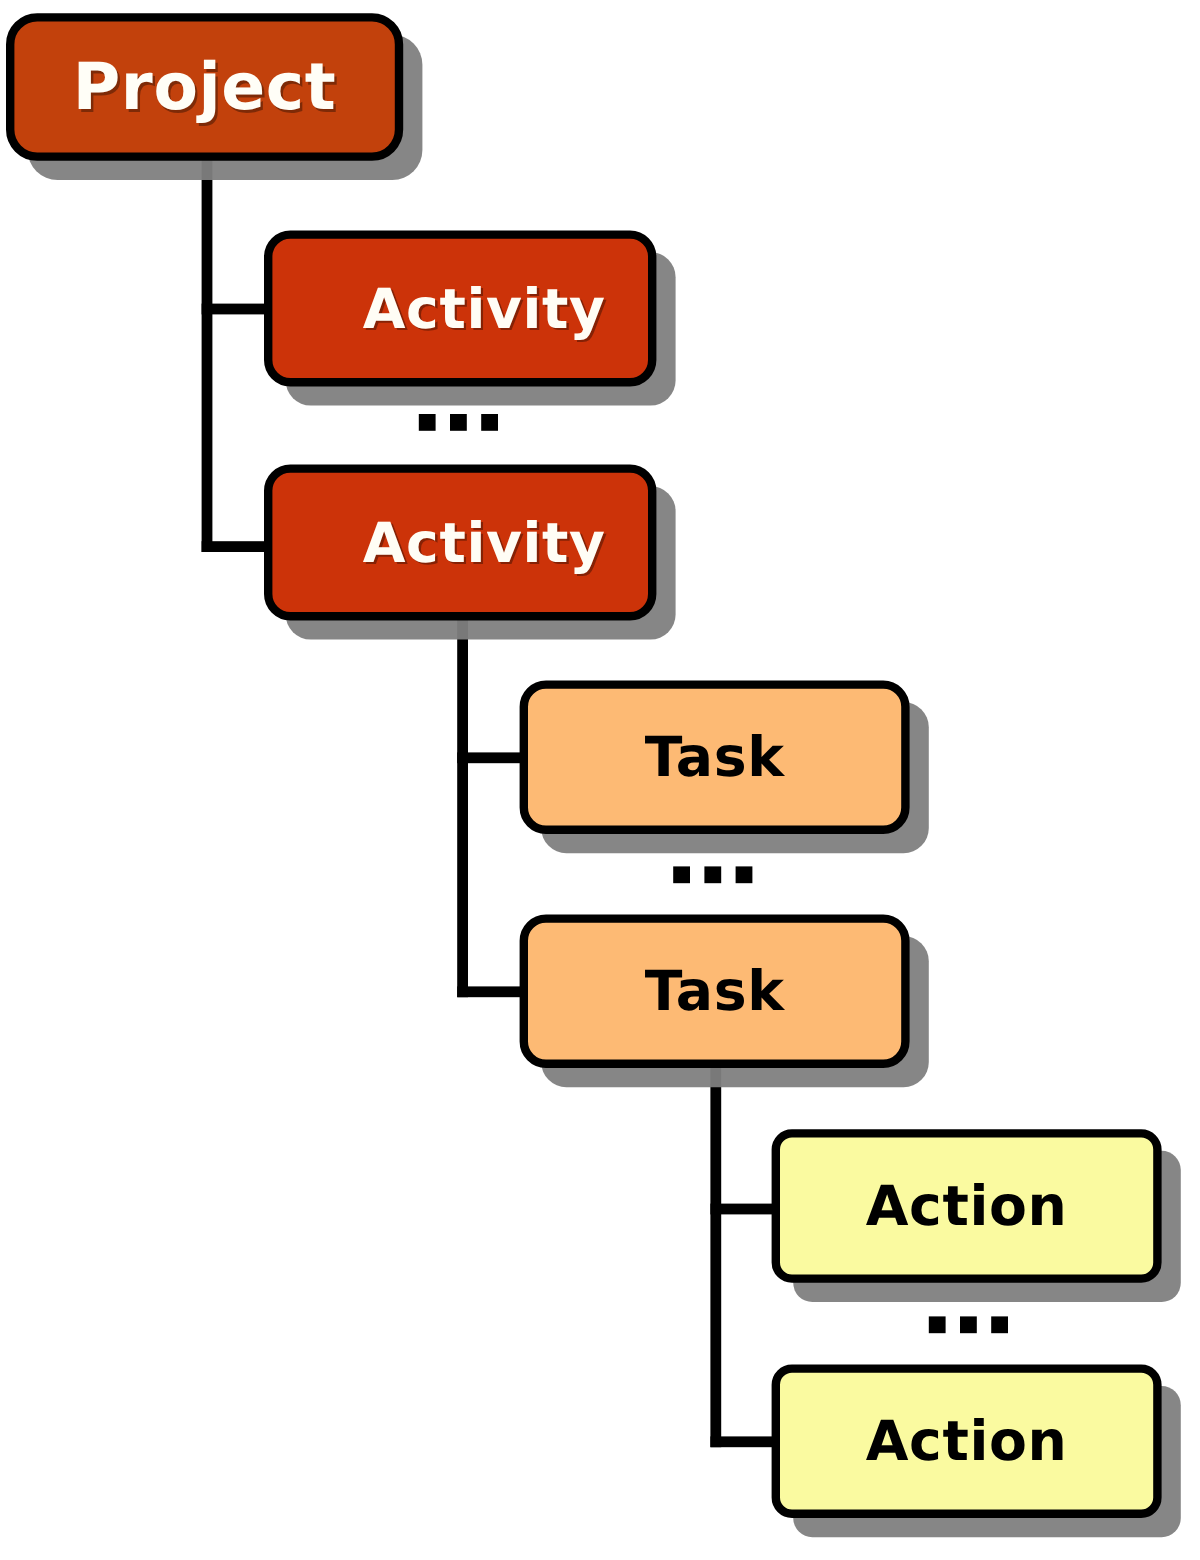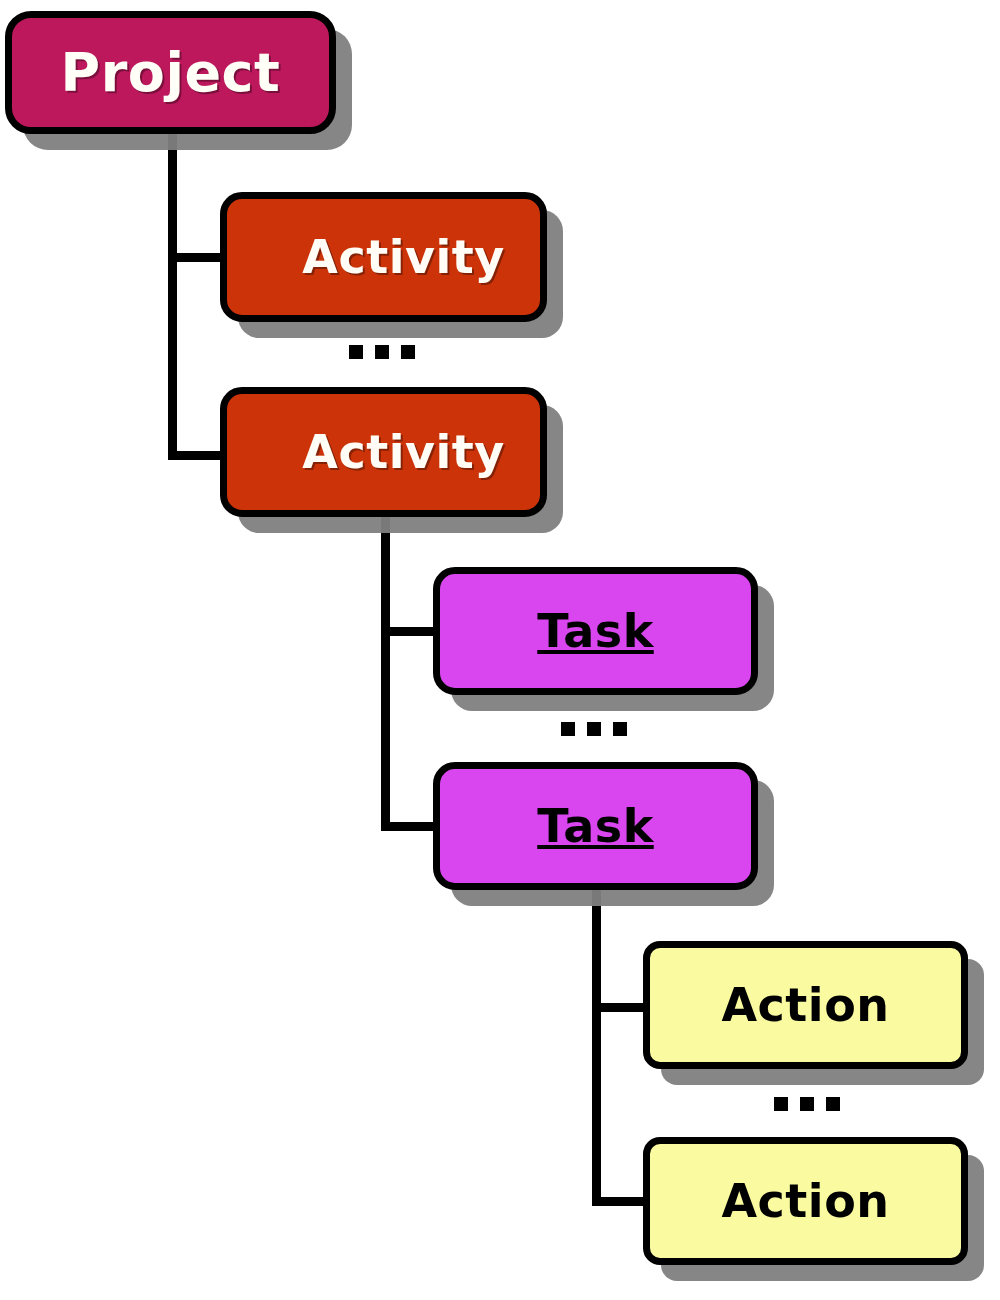--- a/index.html
+++ b/index.html
@@ -34,41 +34,40 @@
     box-shadow: 17px 17px 0 -1px rgba(128,128,128,0.95);
     z-index: 5;
   }
   .node .label {
     font-weight: bold;
     letter-spacing: 0.5px;
     line-height: 1;
     white-space: nowrap;
   }
   .node.level-project {
-    background: #be185d;
+    background: #c2410c;
     border-radius: 26px;
     align-items: center;
   }
   .node.level-project .label {
     color: #FFFEF7;
     font-size: 54px;
     text-shadow: 2px 2px 0 rgba(0,0,0,0.35);
   }
   .node.level-activity {
     background: #CC3309;
   }
   .node.level-activity .label {
     color: #FFFDF5;
     font-size: 46px;
     text-shadow: 2px 2px 0 rgba(0,0,0,0.35);
     margin-left: 40px;
   }
   .node.level-task {
-    background: #d946ef;
-    text-decoration: underline;
+    background: #fdba74;
   }
   .node.level-task .label {
     color: #000000;
     font-size: 46px;
   }
   .node.level-action {
     background: #FAFAA0;
     border-radius: 17px;
   }
   .node.level-action .label {

